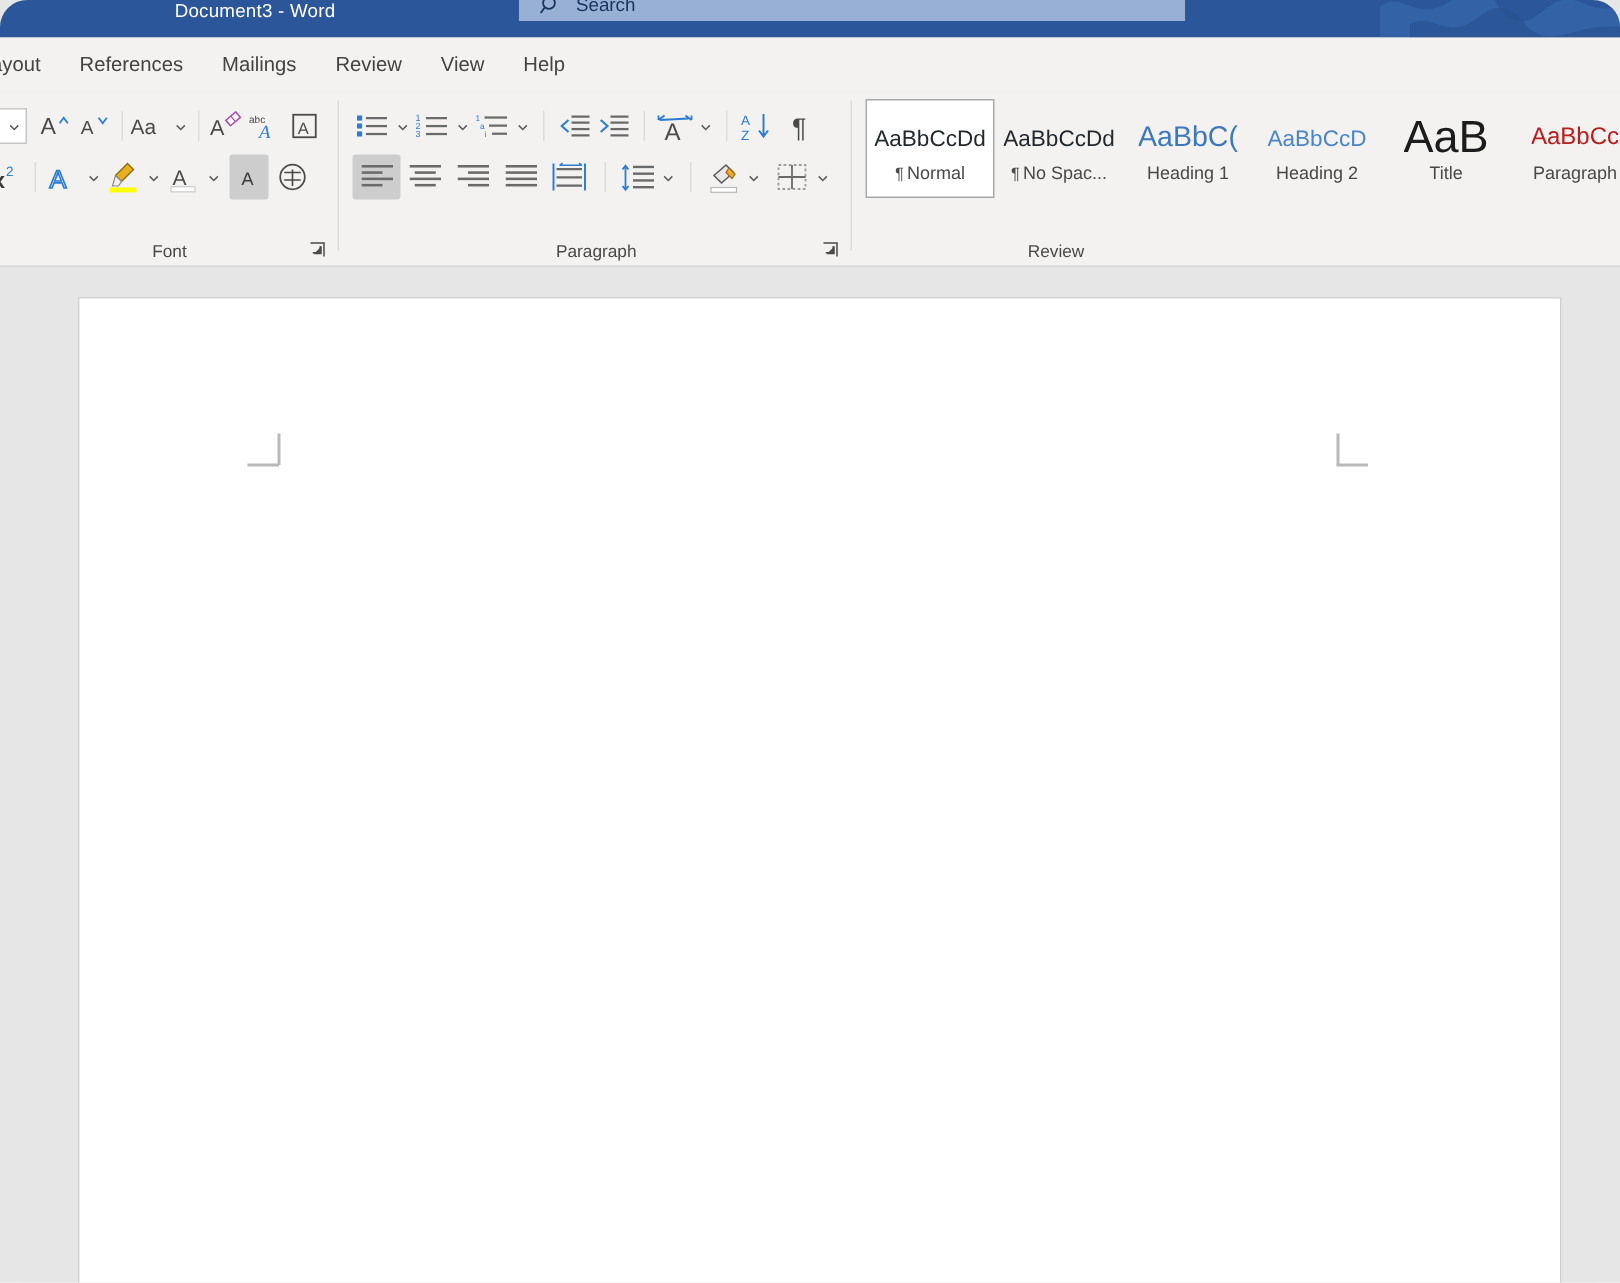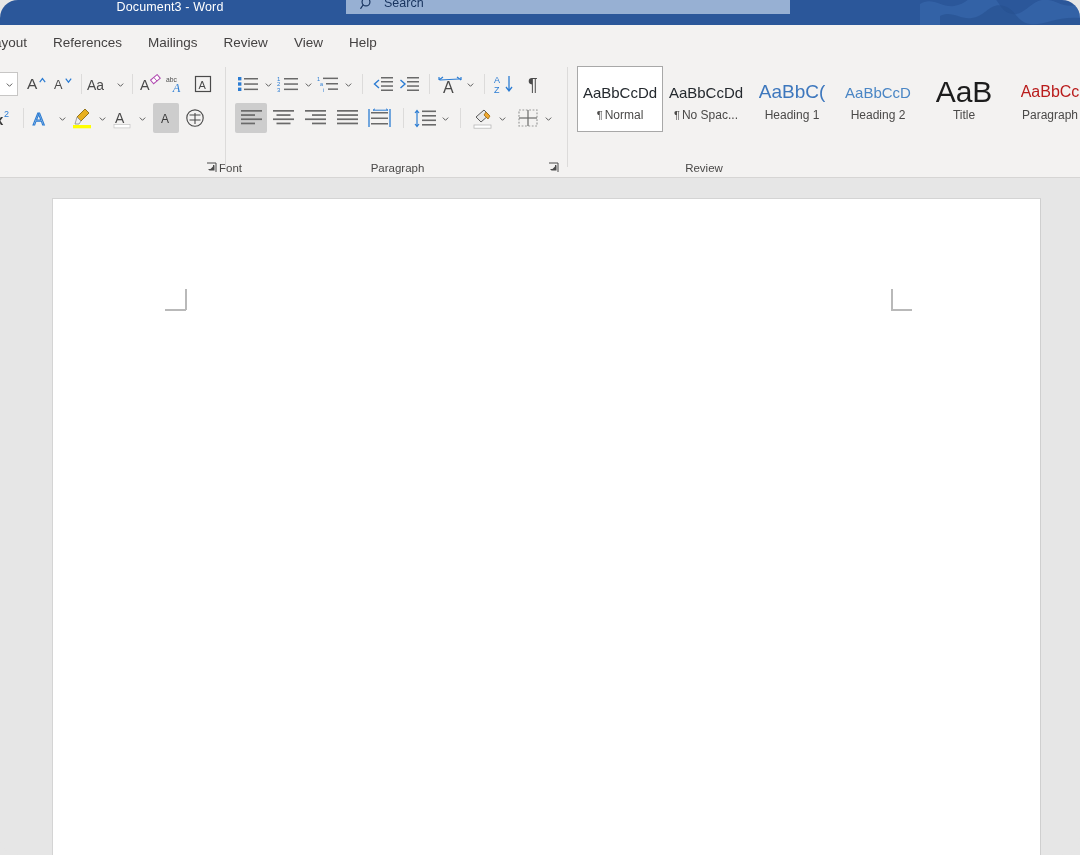--- a/index.html
+++ b/index.html
@@ -349,21 +349,21 @@
         <div class="btn" style="margin-left:3px;">
           <svg width="22" height="22" viewBox="0 0 22 22">
             <circle cx="11" cy="11" r="8.2" fill="none" stroke="#4a4a4a" stroke-width="1.15"></circle>
             <line x1="5.5" y1="8" x2="16.5" y2="8" stroke="#4a4a4a" stroke-width="1.1"></line>
             <line x1="5.5" y1="13" x2="16.5" y2="13" stroke="#4a4a4a" stroke-width="1.1"></line>
             <line x1="11" y1="6" x2="11" y2="17" stroke="#4a4a4a" stroke-width="1.1"></line>
           </svg>
         </div>
       </div>
 
-      <div class="grp-label" style="text-align:right; padding-left:16px;">Font</div>
+      <div class="grp-label" style="text-align:center; padding-left:0;">Font</div>
       <div class="launcher" style="right:8px;">
         <svg width="13" height="13" viewBox="0 0 13 13">
           <path d="M2 2 L11 2 L11 11" fill="none" stroke="#4a4a4a" stroke-width="1"></path>
           <path d="M3.5 8.5 L8.5 8.5 L8.5 4" fill="none" stroke="#4a4a4a" stroke-width="1"></path>
           <path d="M4 9.5 L9.5 4 L9.5 9.5 Z" fill="#4a4a4a"></path>
         </svg>
       </div>
       <div class="grp-sep" style="right:0;"></div>
     </div>
 

